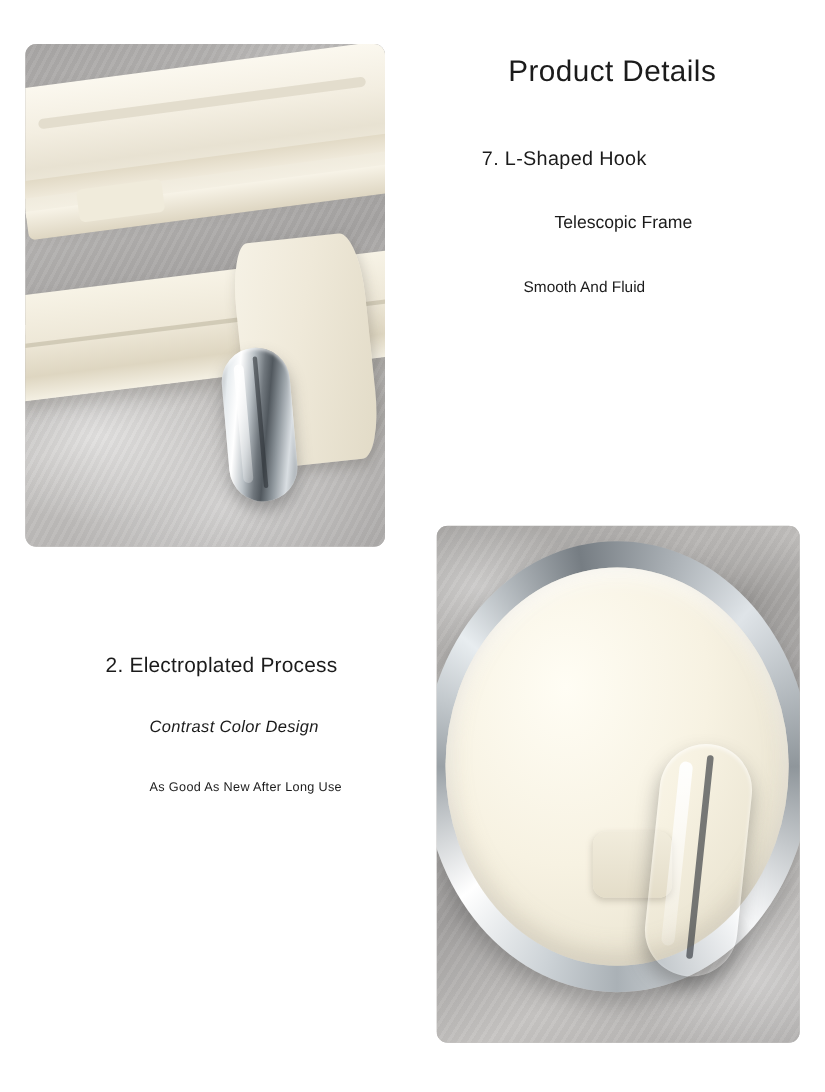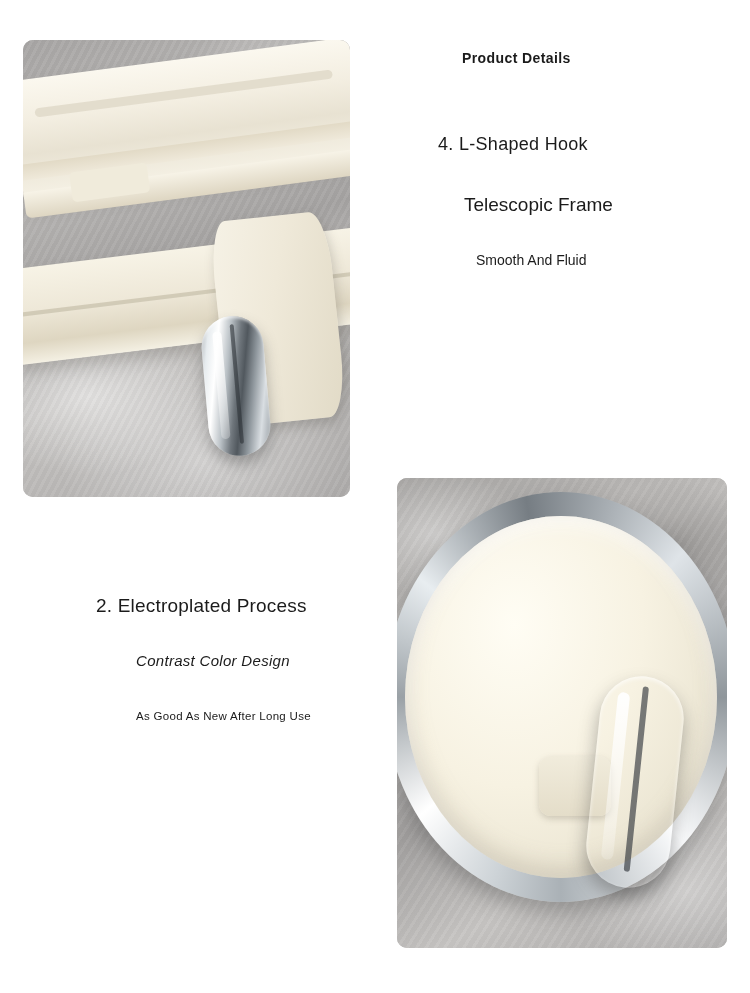--- a/index.html
+++ b/index.html
@@ -295,34 +295,34 @@
 
   
   .txt {
     position: absolute;
     color: #1b1b1b;
     white-space: nowrap;
   }
   .title-main {
     left: 462px;
     top: 50px;
-    font-size: 14px;
-    font-weight: bold;
+    font-size: 27px;
+    font-weight: normal;
     letter-spacing: 0.4px;
   }
   .feat-1 {
     left: 438px;
     top: 134px;
     font-size: 18px;
     letter-spacing: 0.3px;
   }
   .feat-1-sub-a {
-    left: 464px;
+    left: 504px;
     top: 194px;
-    font-size: 19px;
+    font-size: 16px;
   }
   .feat-1-sub-b {
     left: 476px;
     top: 252px;
     font-size: 14px;
   }
   .feat-2 {
     left: 96px;
     top: 595px;
     font-size: 19px;
@@ -373,21 +373,21 @@
     <div class="br-face"></div>
     <div class="br-tab"></div>
     <div class="br-hook">
       <div class="hl"></div>
       <div class="dark"></div>
     </div>
   </div>
 
   <div class="txt title-main">Product Details</div>
 
-  <div class="txt feat-1">4. L-Shaped Hook</div>
+  <div class="txt feat-1">7. L-Shaped Hook</div>
   <div class="txt feat-1-sub-a">Telescopic Frame</div>
   <div class="txt feat-1-sub-b">Smooth And Fluid</div>
 
   <div class="txt feat-2">2. Electroplated Process</div>
   <div class="txt feat-2-sub-a">Contrast Color Design</div>
   <div class="txt feat-2-sub-b">As Good As New After Long Use</div>
 
 </div>
 
 </body></html>

